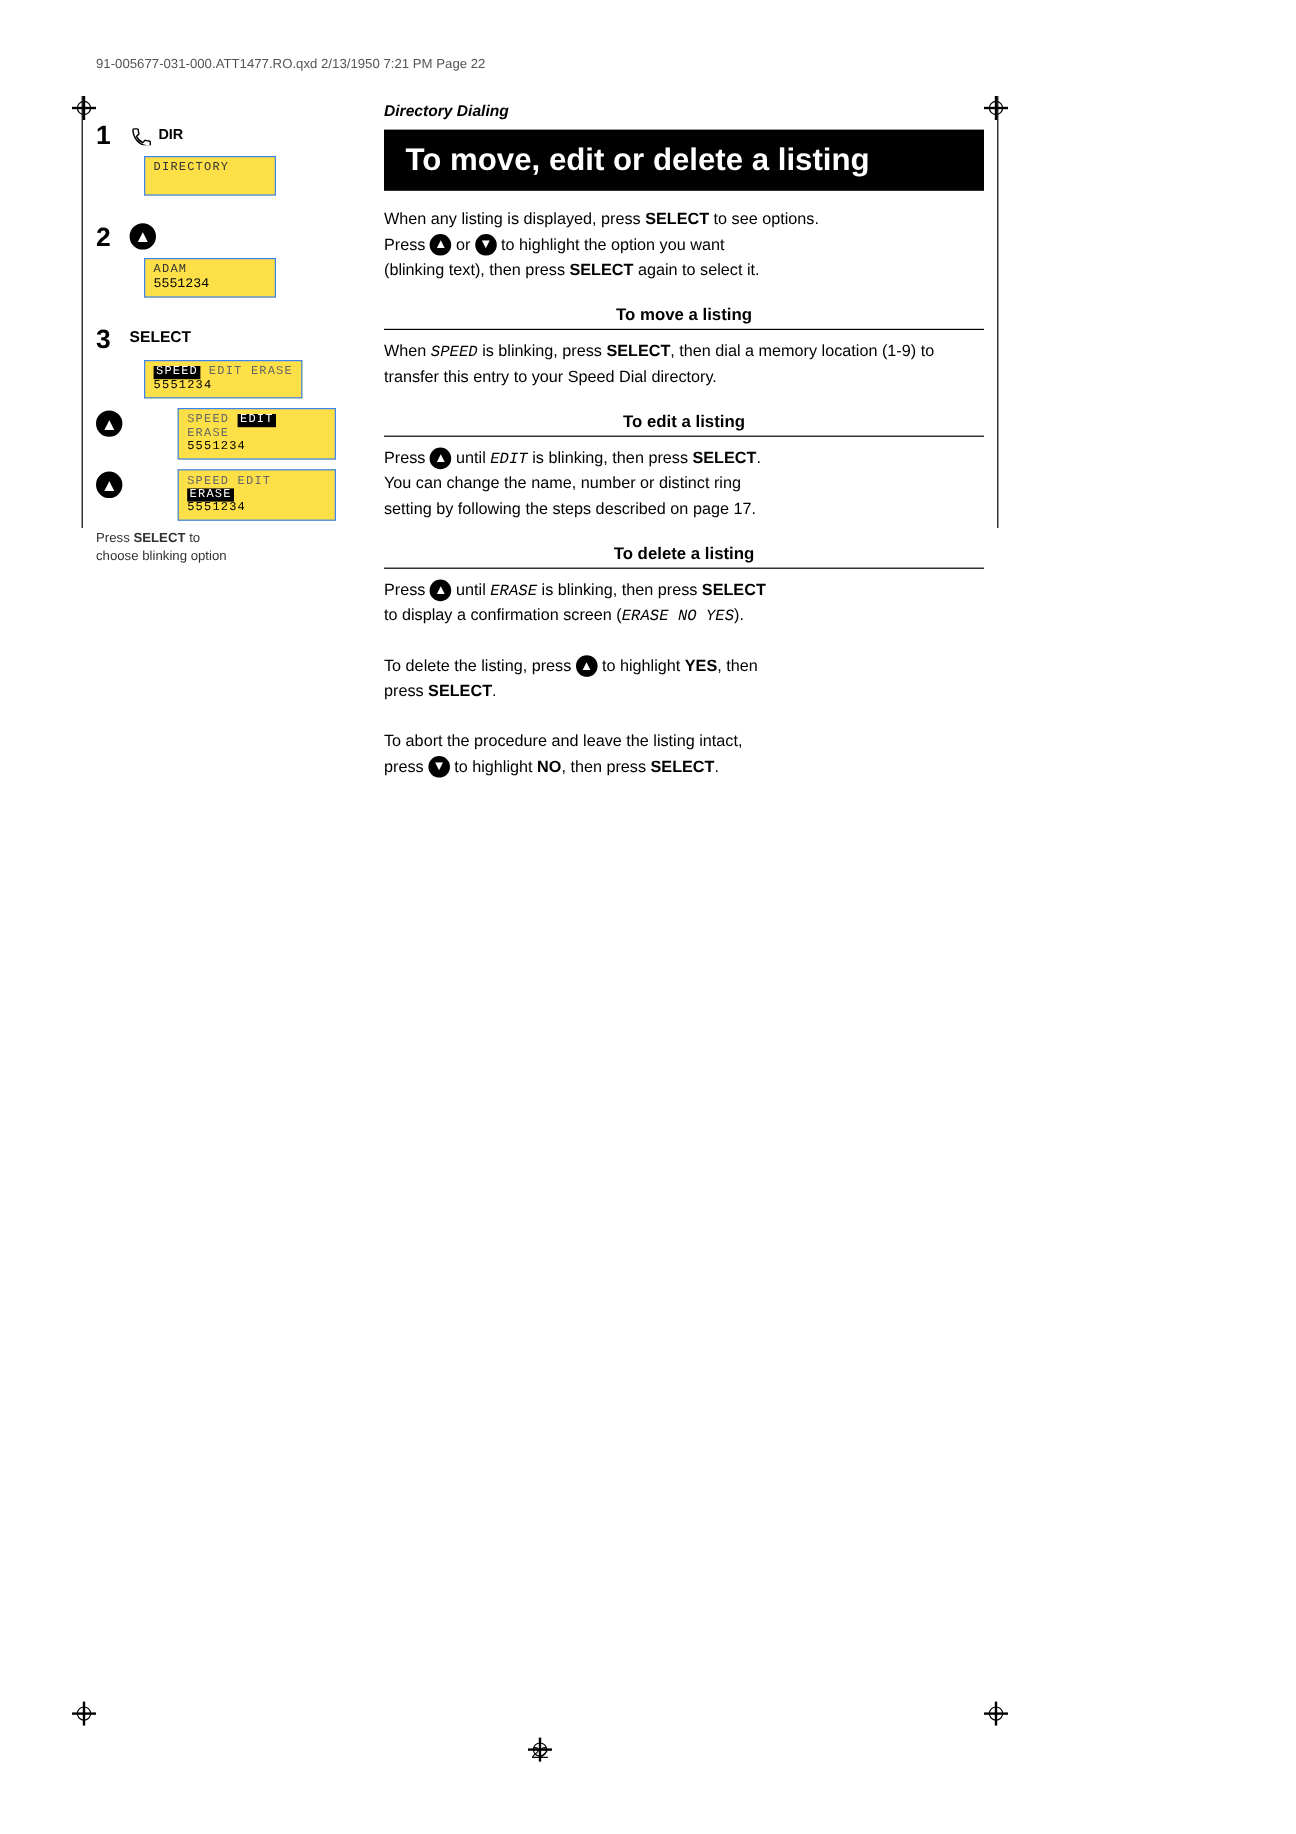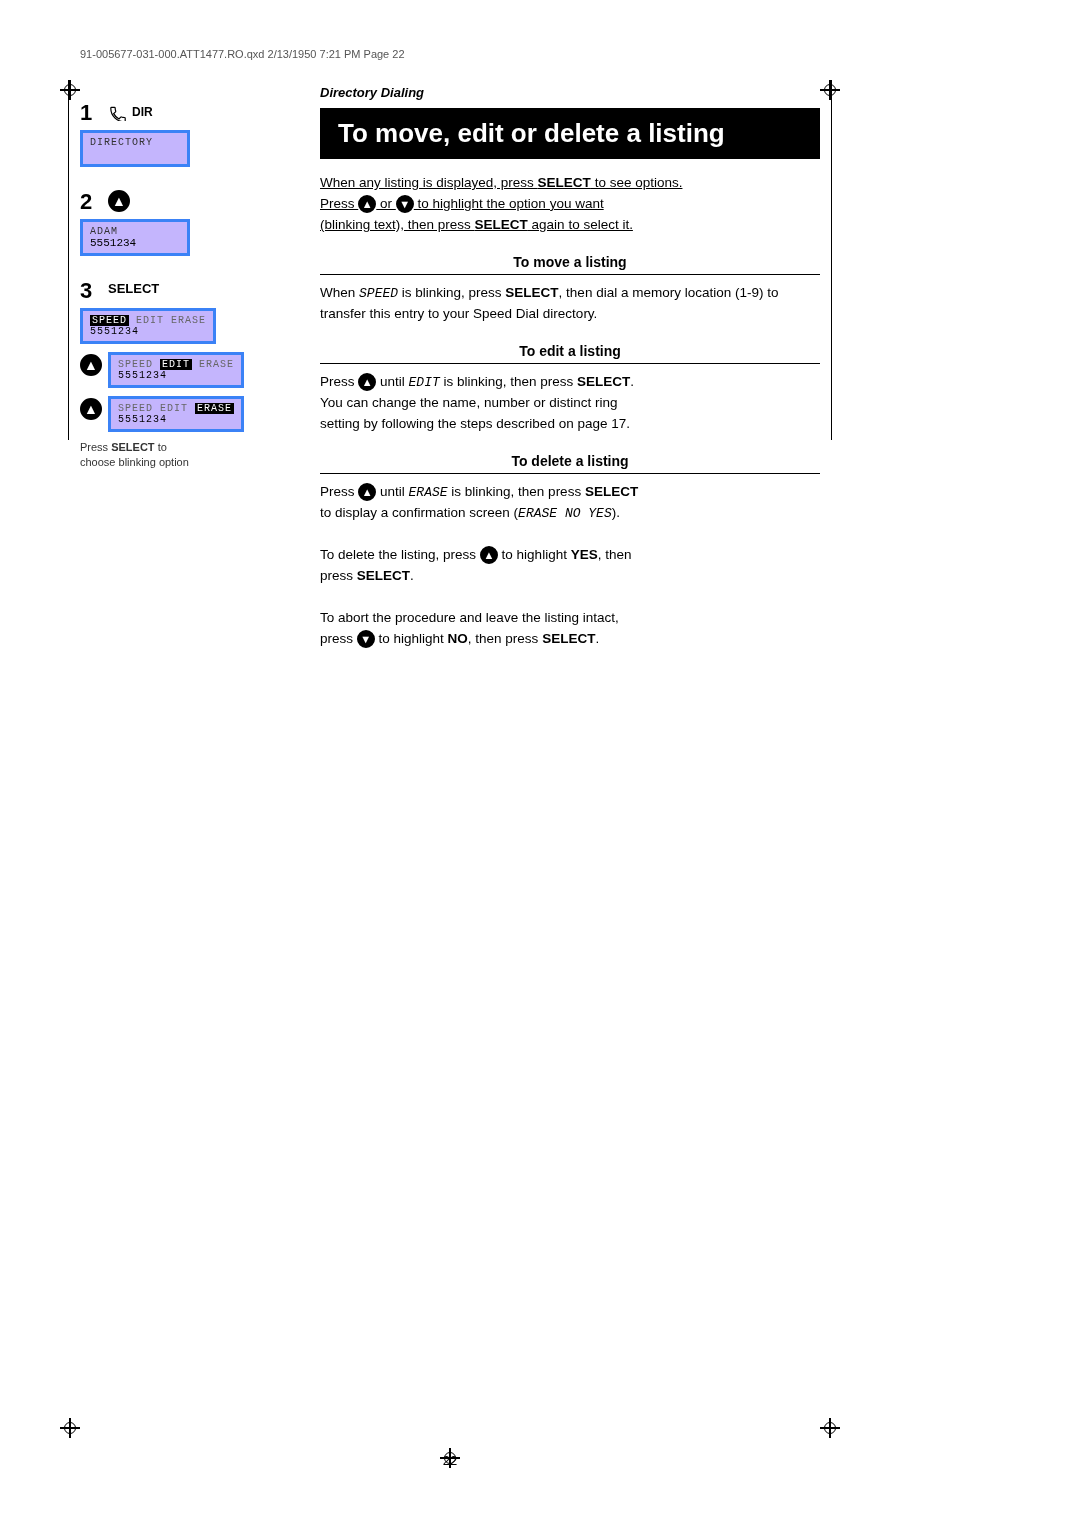--- a/index.html
+++ b/index.html
@@ -96,27 +96,28 @@
       font-weight: bold;
       font-family: Arial, sans-serif;
       margin-right: 8px;
       min-width: 20px;
       line-height: 1;
       margin-top: 2px;
     }
 
     
     .lcd-box {
-      border: 3px solid #3b82f6;
+      border: 1px solid #3b82f6;
       padding: 4px 7px;
       font-family: 'Courier New', monospace;
       font-size: 11px;
-      background: #c4b5fd;
+      background: #fde047;
       min-width: 110px;
       display: inline-block;
+      margin-left: 40px;
     }
 
     .lcd-box .lcd-top {
       font-size: 10px;
       letter-spacing: 1px;
       text-transform: uppercase;
       color: #333;
     }
 
     .lcd-box .lcd-bottom {
@@ -203,21 +204,20 @@
       font-size: 26px;
       font-weight: bold;
       margin-bottom: 14px;
       font-family: Arial, sans-serif;
     }
 
     .intro-text {
       font-size: 13.5px;
       line-height: 1.55;
       margin-bottom: 18px;
-      text-decoration: underline;
     }
 
     .intro-text strong {
       font-weight: bold;
     }
 
     
     .circle-num {
       display: inline-block;
       width: 18px;

